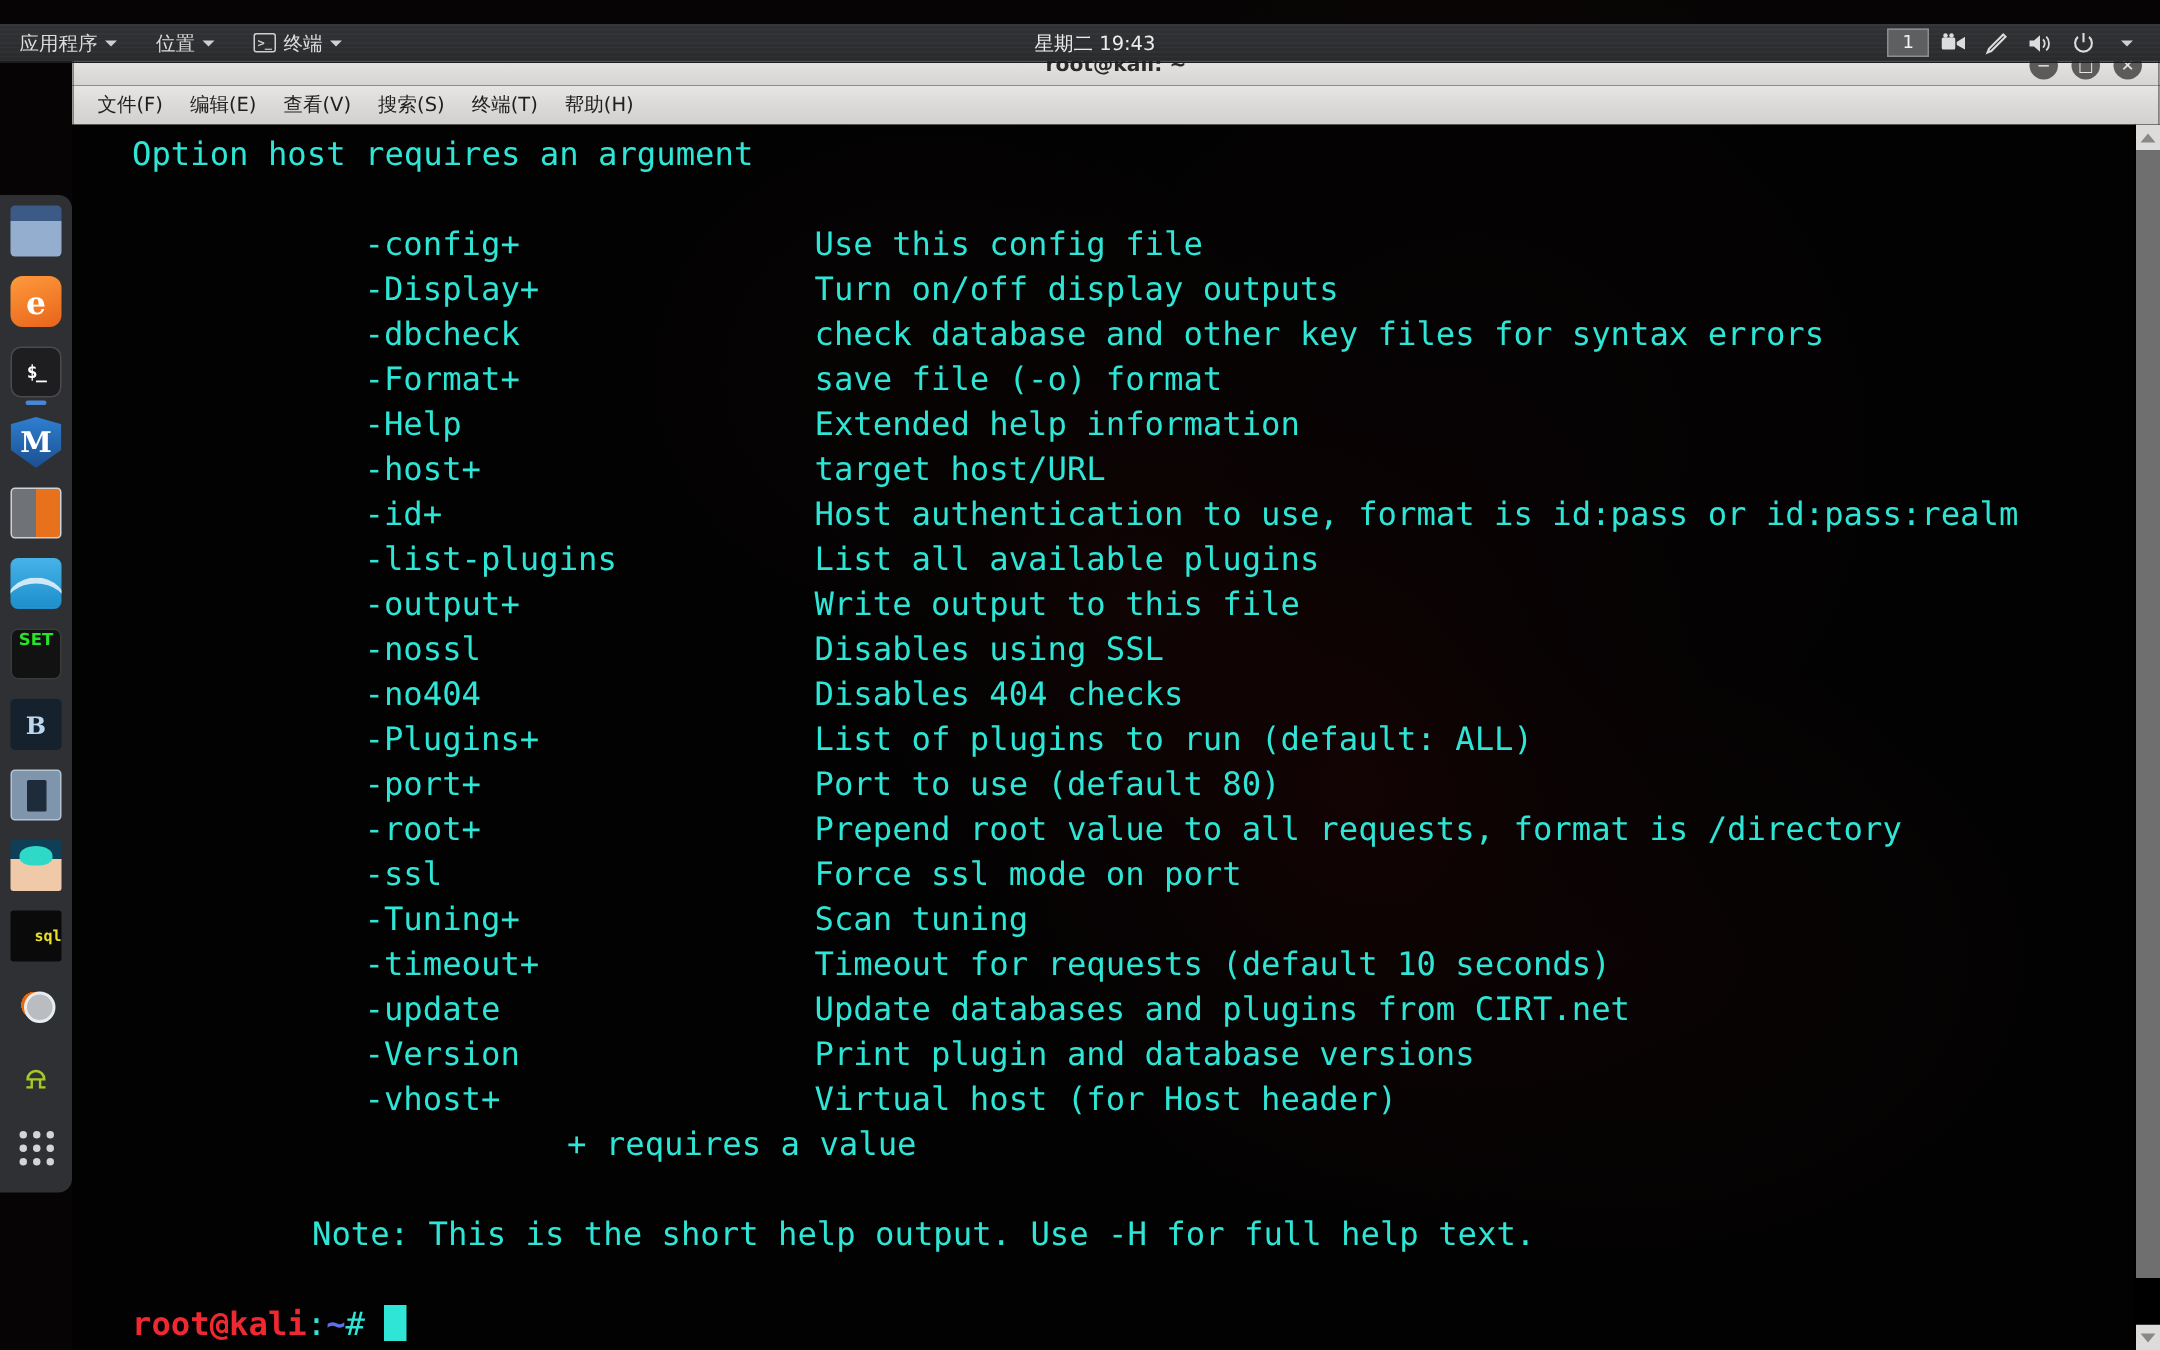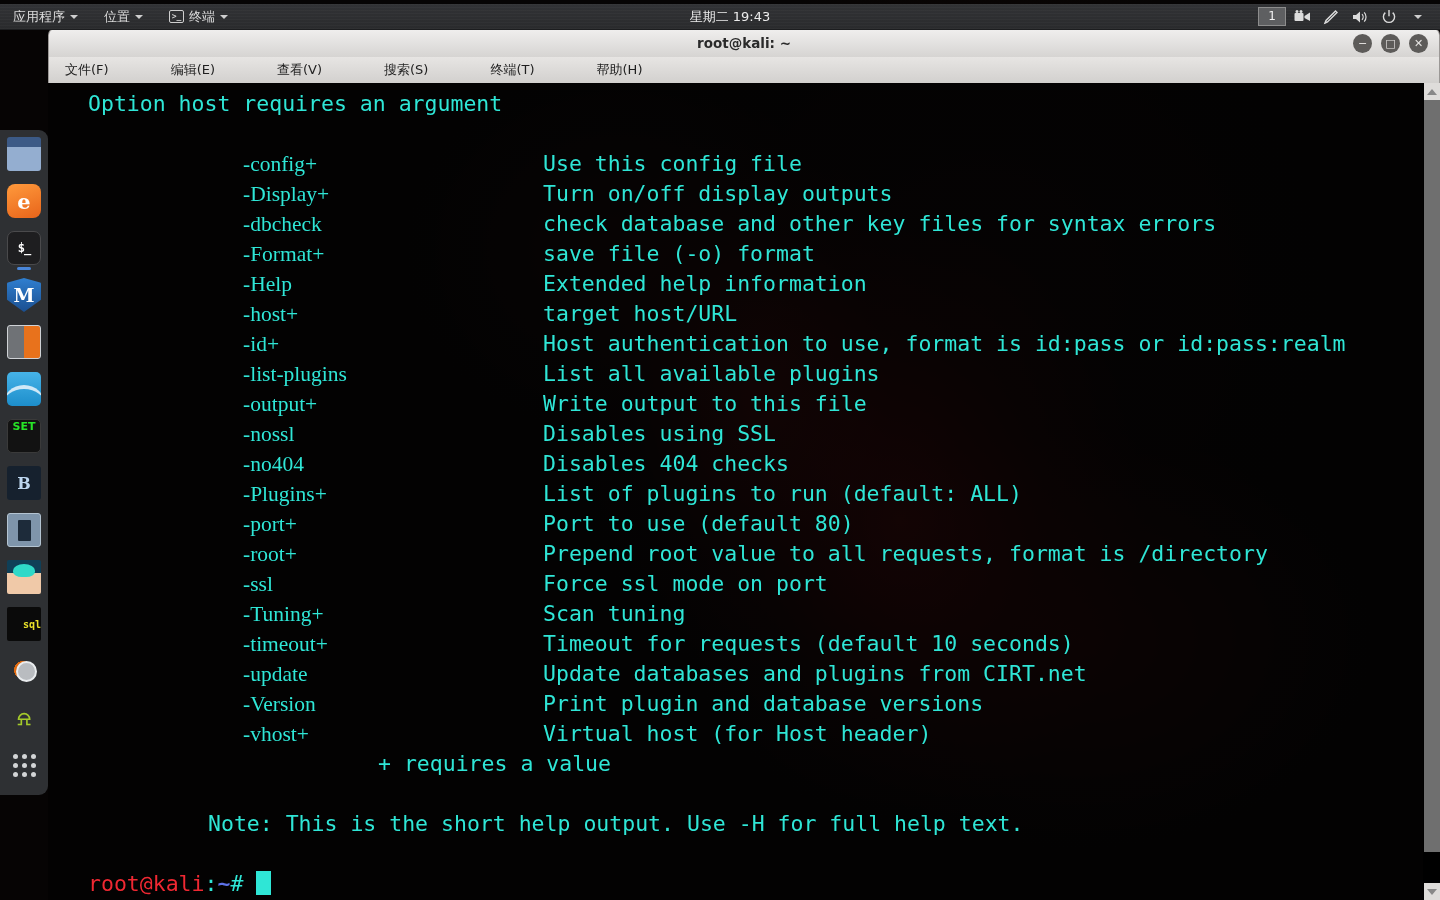--- a/index.html
+++ b/index.html
@@ -25,21 +25,21 @@
     background-image:
       linear-gradient(112deg, rgba(255,190,190,0.055) 0 1px, transparent 1px 26px),
       linear-gradient(68deg, rgba(255,170,170,0.04) 0 1px, transparent 1px 34px),
       linear-gradient(96deg, rgba(220,150,150,0.035) 0 1px, transparent 1px 19px);
     -webkit-mask-image:radial-gradient(ellipse 430px 460px at 900px 470px, #000 0%, transparent 75%);
             mask-image:radial-gradient(ellipse 430px 460px at 900px 470px, #000 0%, transparent 75%);
   }
 
   
   #topbar {
-    position:absolute; top:4px; left:0; width:1440px; height:26px;
+    position:absolute; top:16px; left:0; width:1440px; height:26px;
     background:
       repeating-linear-gradient(0deg, rgba(255,255,255,0.022) 0 1px, transparent 1px 3px),
       linear-gradient(180deg,#313235 0%,#2a2b2d 100%);
     display:flex; align-items:center; color:#dcdcdc; font-size:13px;
     border-bottom:1px solid #1c1d1f;
     z-index:40;
   }
   .tb-menu { display:flex; align-items:center; gap:5px; padding:0 13px; height:26px; cursor:default; }
   .caret { width:0;height:0;border-left:4px solid transparent;border-right:4px solid transparent;border-top:4px solid #cfcfcf; display:inline-block; }
   #tb-clock { position:absolute; left:0; right:0; text-align:center; font-size:13px; color:#ececec; pointer-events:none;padding-left:20px; }
@@ -99,42 +99,42 @@
     display:flex; align-items:center; position:relative;
   }
   #wintitle { position:absolute; left:0; right:0; text-align:center; font-size:13.5px; color:#2a2a2a; font-weight:bold; }
   #winbtns { margin-left:auto; display:flex; gap:9px; padding-right:11px; z-index:2; }
   .wbtn { width:19px; height:19px; border-radius:50%; background:#5d5b59; color:#e8e6e4;
           display:flex; align-items:center; justify-content:center; font-size:11px; line-height:1; cursor:pointer; }
   #menubar {
     height:26px; flex:0 0 26px;
     background:linear-gradient(180deg,#e7e5e3 0%,#d2d0ce 100%);
     border-left:1px solid #9b9896; border-right:1px solid #9b9896;
-    display:flex; align-items:center; padding-left:7px; font-size:13px; color:#1f1f1f;gap:44px;
+    display:flex; align-items:center; padding-left:7px; font-size:13px; color:#1f1f1f;
   }
   .mb-item { padding:3px 9px; cursor:pointer; }
 
   #termwrap { flex:1 1 auto; display:flex; position:relative; overflow:hidden; }
   #term {
     flex:1 1 auto; position:relative; overflow:hidden;
     background:rgba(2,2,2,0.80);
     padding:6px 0 0 4px;
     font-family:"DejaVu Sans Mono", monospace;
     font-size:21.5px; line-height:30px;
     color:#2fe6d6;
     white-space:pre;
     letter-spacing:0px;
   }
   #term .line { height:30px;margin-left:36px; }
-  .opt-col { display:inline-block; width:300px;font-family:Liberation Serif, serif; }
+  .opt-col { display:inline-block; width:300px; }
   .pad-opt { display:inline-block; width:155px; }
   .pad-note { display:inline-block; width:120px; }
   .pad-plus { display:inline-block; width:290px; }
 
-  .p-user { color:#f02832; font-weight:normal; }
+  .p-user { color:#f02832; font-weight:bold; }
   .p-colon{ color:#2fe6d6; }
   .p-tilde{ color:#5d72e8; font-weight:bold; }
   .p-hash { color:#2fe6d6; }
   .cursor { display:inline-block; width:15px; height:24px; background:#2fe6d6; vertical-align:-4px; }
 
   
   #sbar { flex:0 0 17px; background:#000; display:flex; flex-direction:column; position:relative;
           border-left:1px solid #000; }
   .sb-btn { flex:0 0 17px; background:#dedcda; display:flex; align-items:center; justify-content:center; cursor:pointer;}
   .sb-tri-up{width:0;height:0;border-left:5px solid transparent;border-right:5px solid transparent;border-bottom:6px solid #888;}

